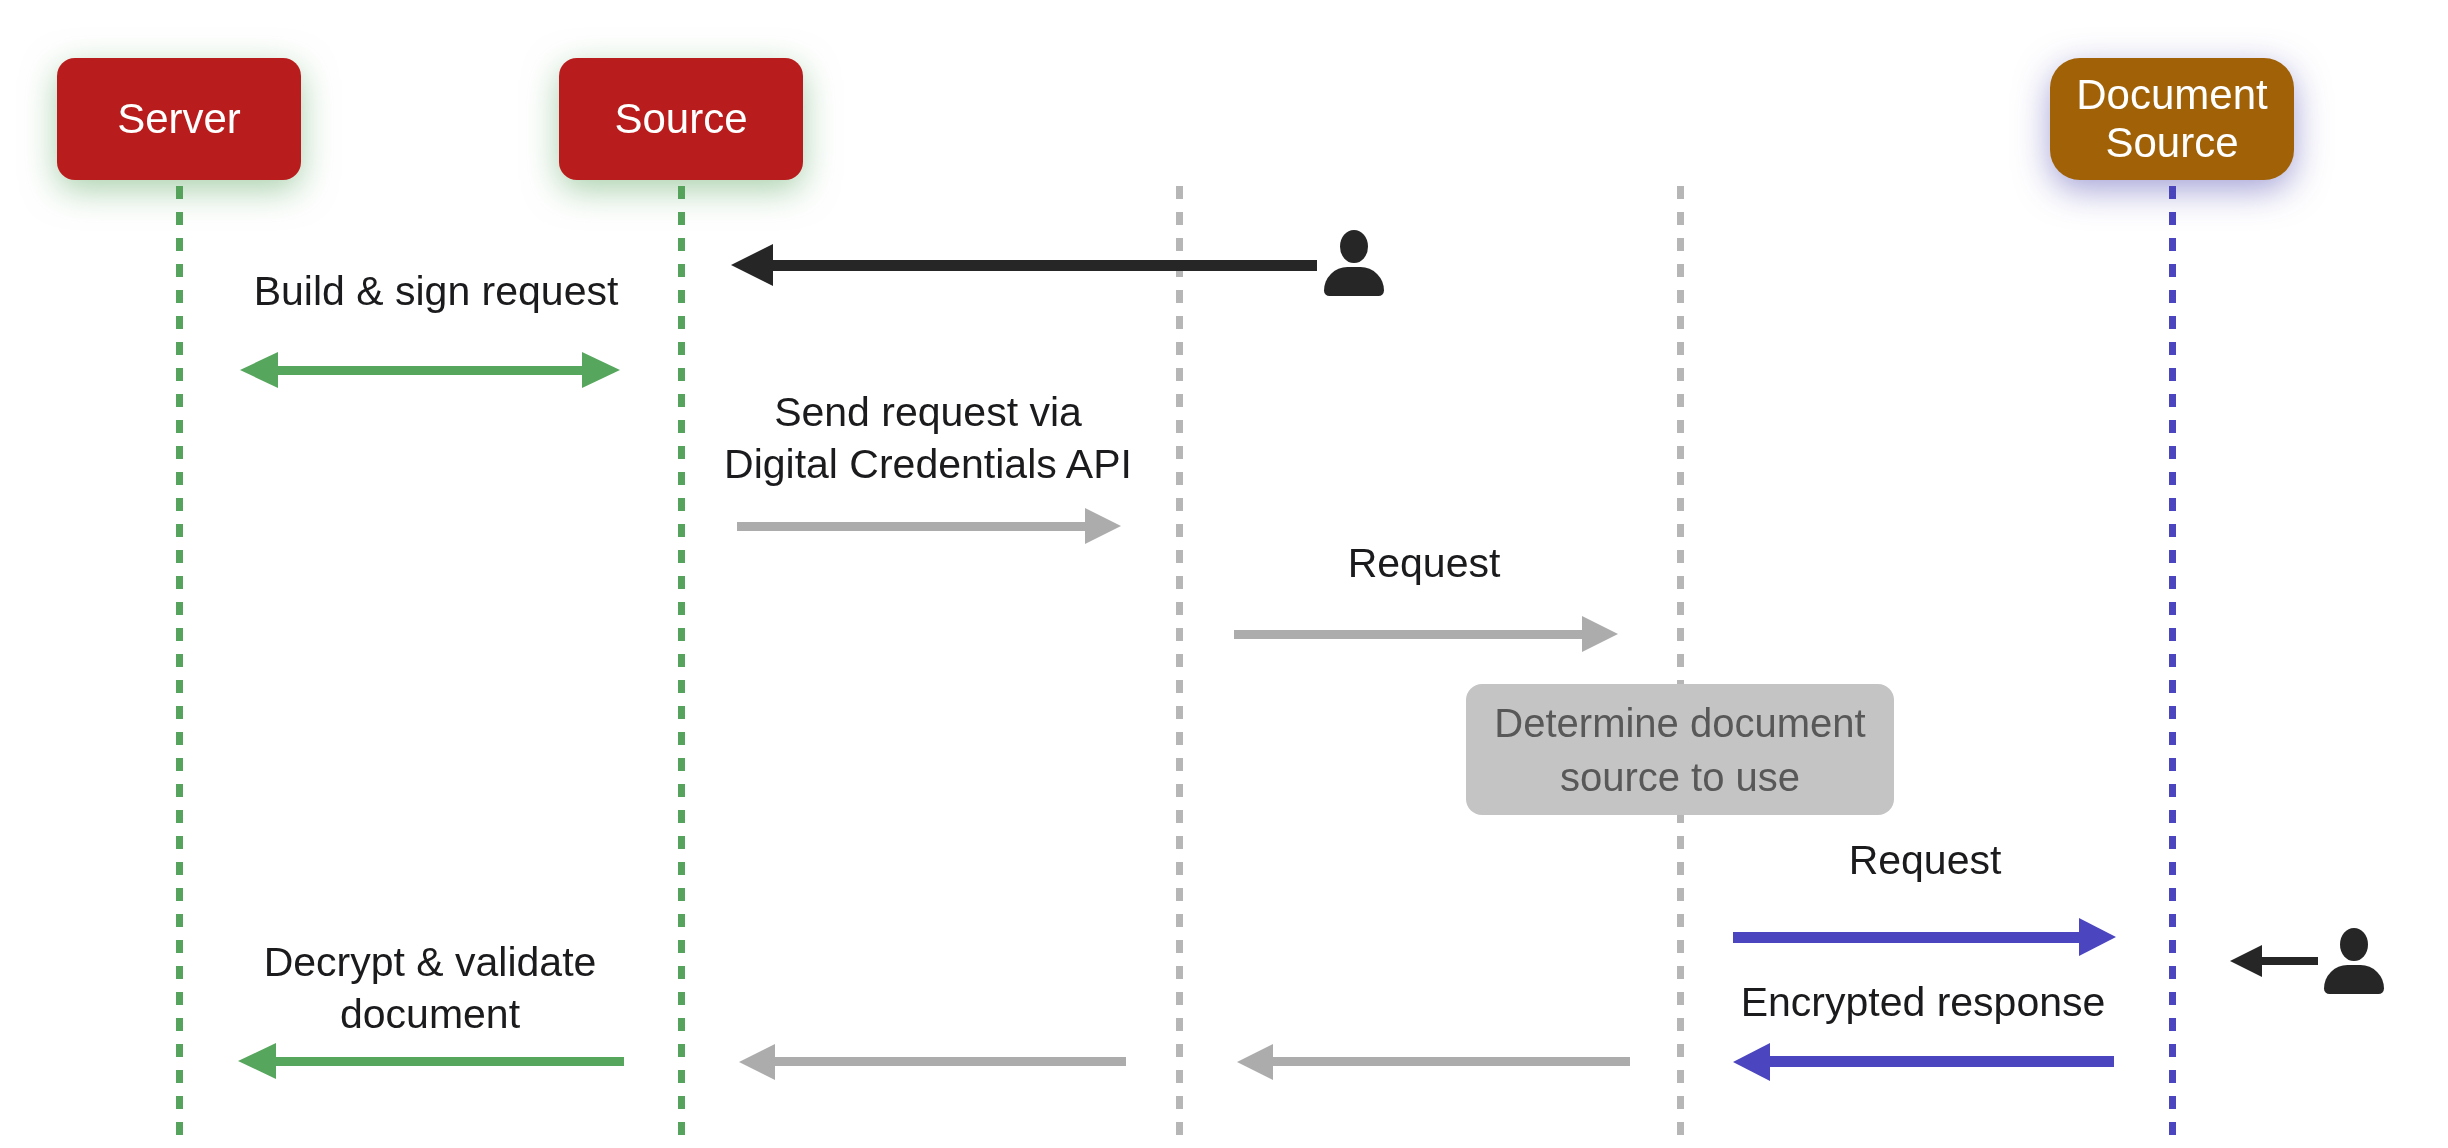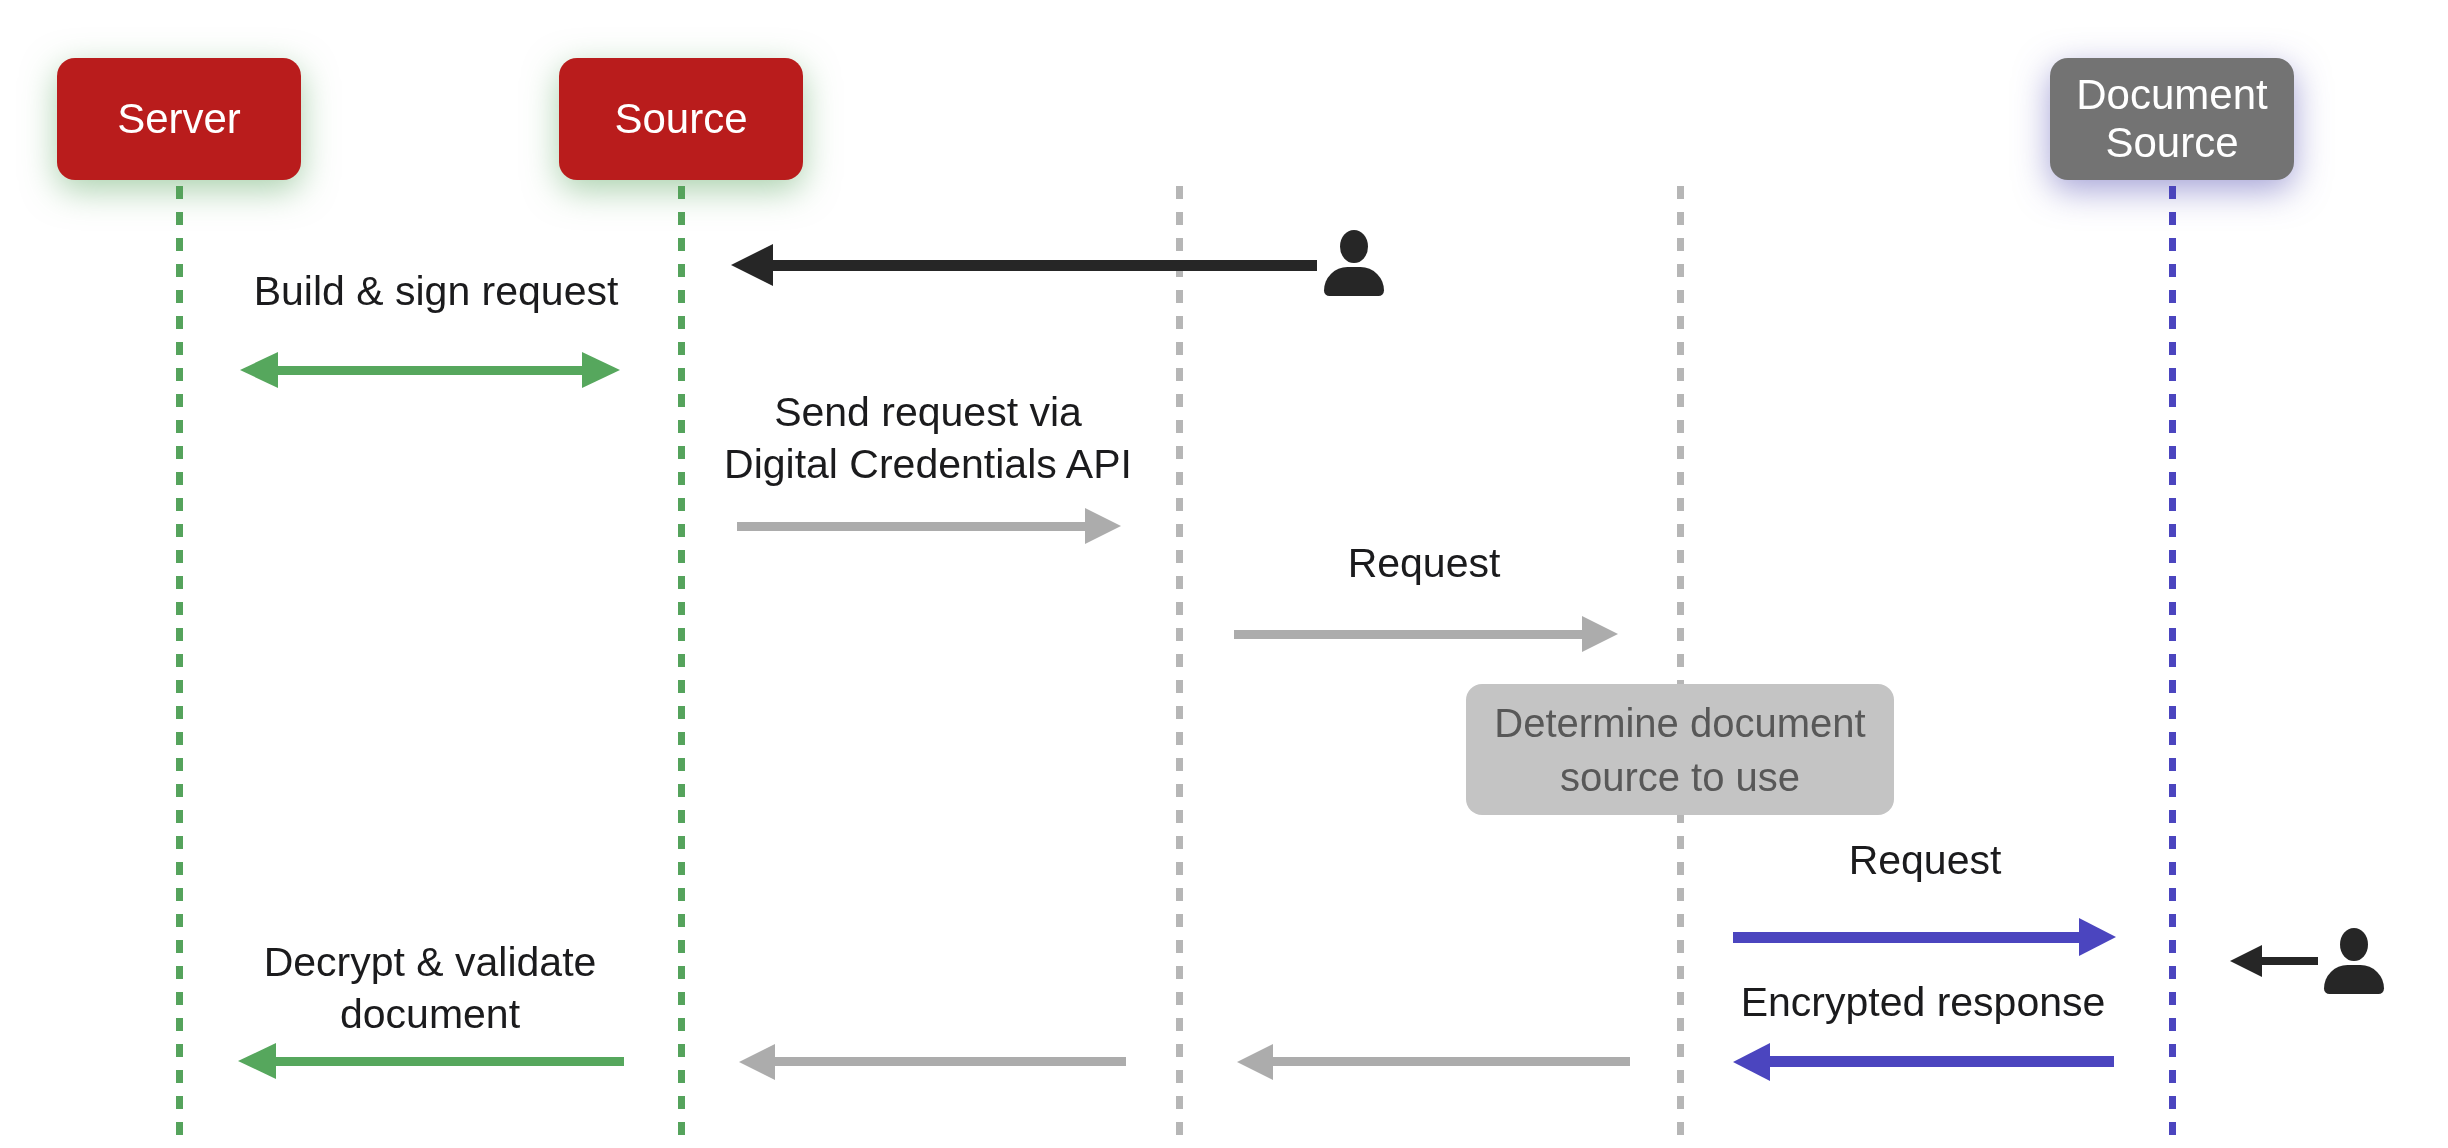--- a/index.html
+++ b/index.html
@@ -8,21 +8,21 @@
     font-family:"Liberation Sans","DejaVu Sans",sans-serif;
   }
   
   .actor{
     position:absolute;top:58px;width:244px;height:122px;border-radius:18px;
     display:flex;align-items:center;justify-content:center;text-align:center;
     color:#ffffff;font-size:42px;font-weight:500;line-height:48px;z-index:3;
   }
   .actor.green{background:#b91c1c;box-shadow:0 10px 34px rgba(85,163,92,.50);}
   .actor.gray{background:#aeaeae;box-shadow:0 10px 34px rgba(110,110,110,.38);}
-  .actor.indigo{background:#737373;box-shadow:0 10px 34px rgba(76,72,176,.50);}
+  .actor.indigo{background:#a16207;box-shadow:0 10px 34px rgba(76,72,176,.50);border-radius:30px;}
   
   .lifeline{position:absolute;top:186px;bottom:0;width:7px;z-index:1;}
   .lifeline.green{background-image:repeating-linear-gradient(180deg,#55a35c 0 13px,transparent 13px 26px);}
   .lifeline.gray{background-image:repeating-linear-gradient(180deg,#b6b6b6 0 13px,transparent 13px 26px);}
   .lifeline.indigo{background-image:repeating-linear-gradient(180deg,#4b45bf 0 13px,transparent 13px 26px);}
   
   .msg-label{
     position:absolute;transform:translate(-50%,-50%);
     font-size:41px;color:#1b1b1d;white-space:nowrap;text-align:center;z-index:2;
   }

